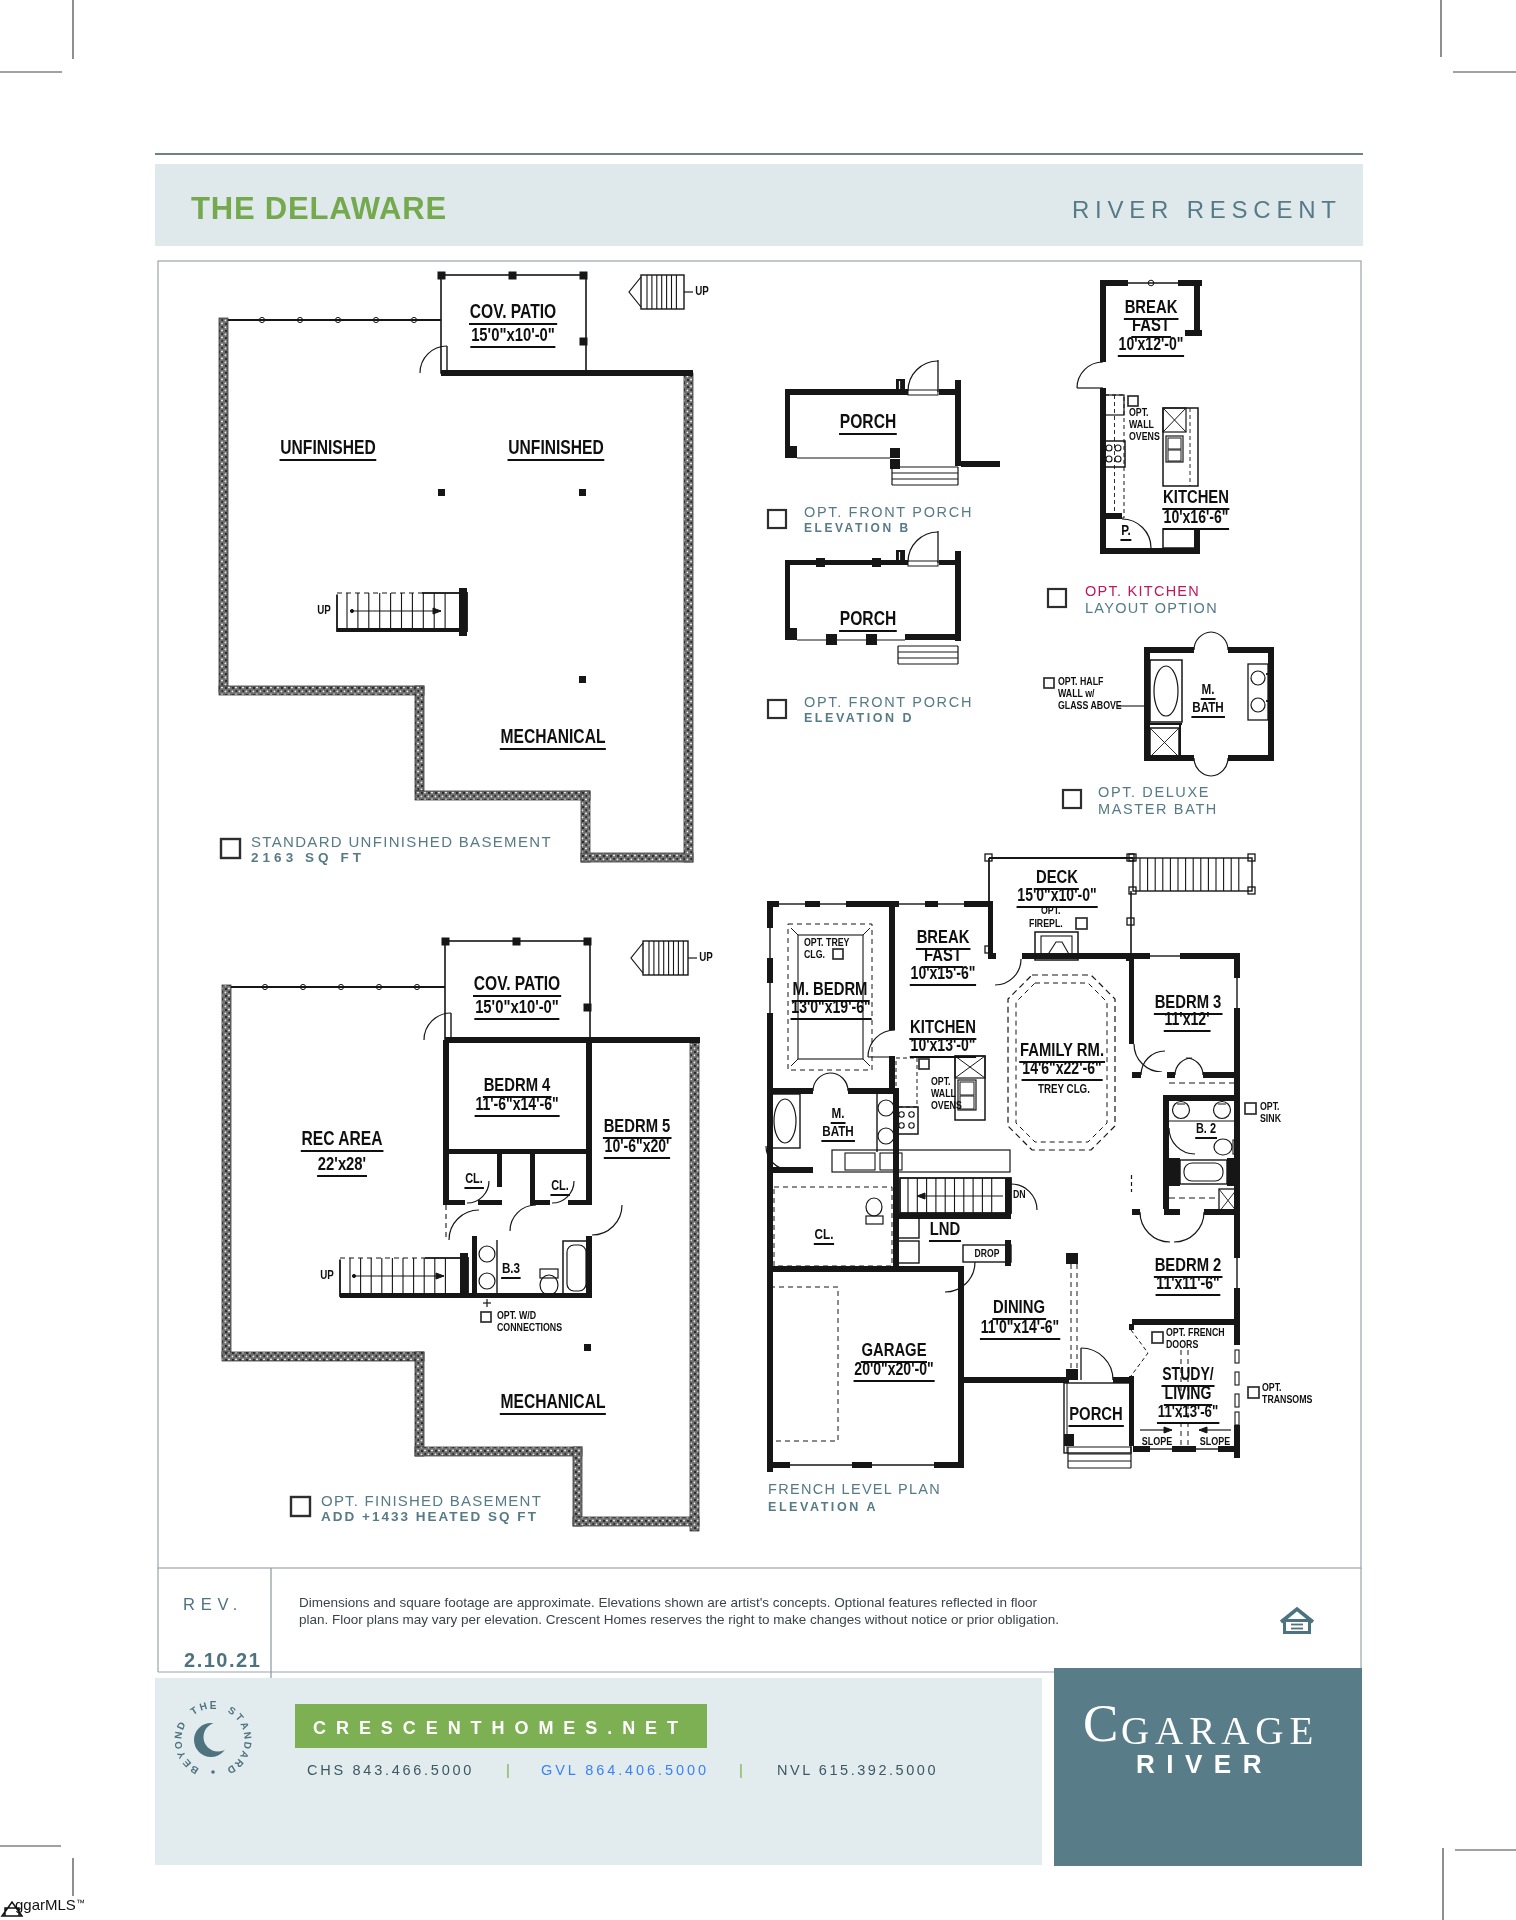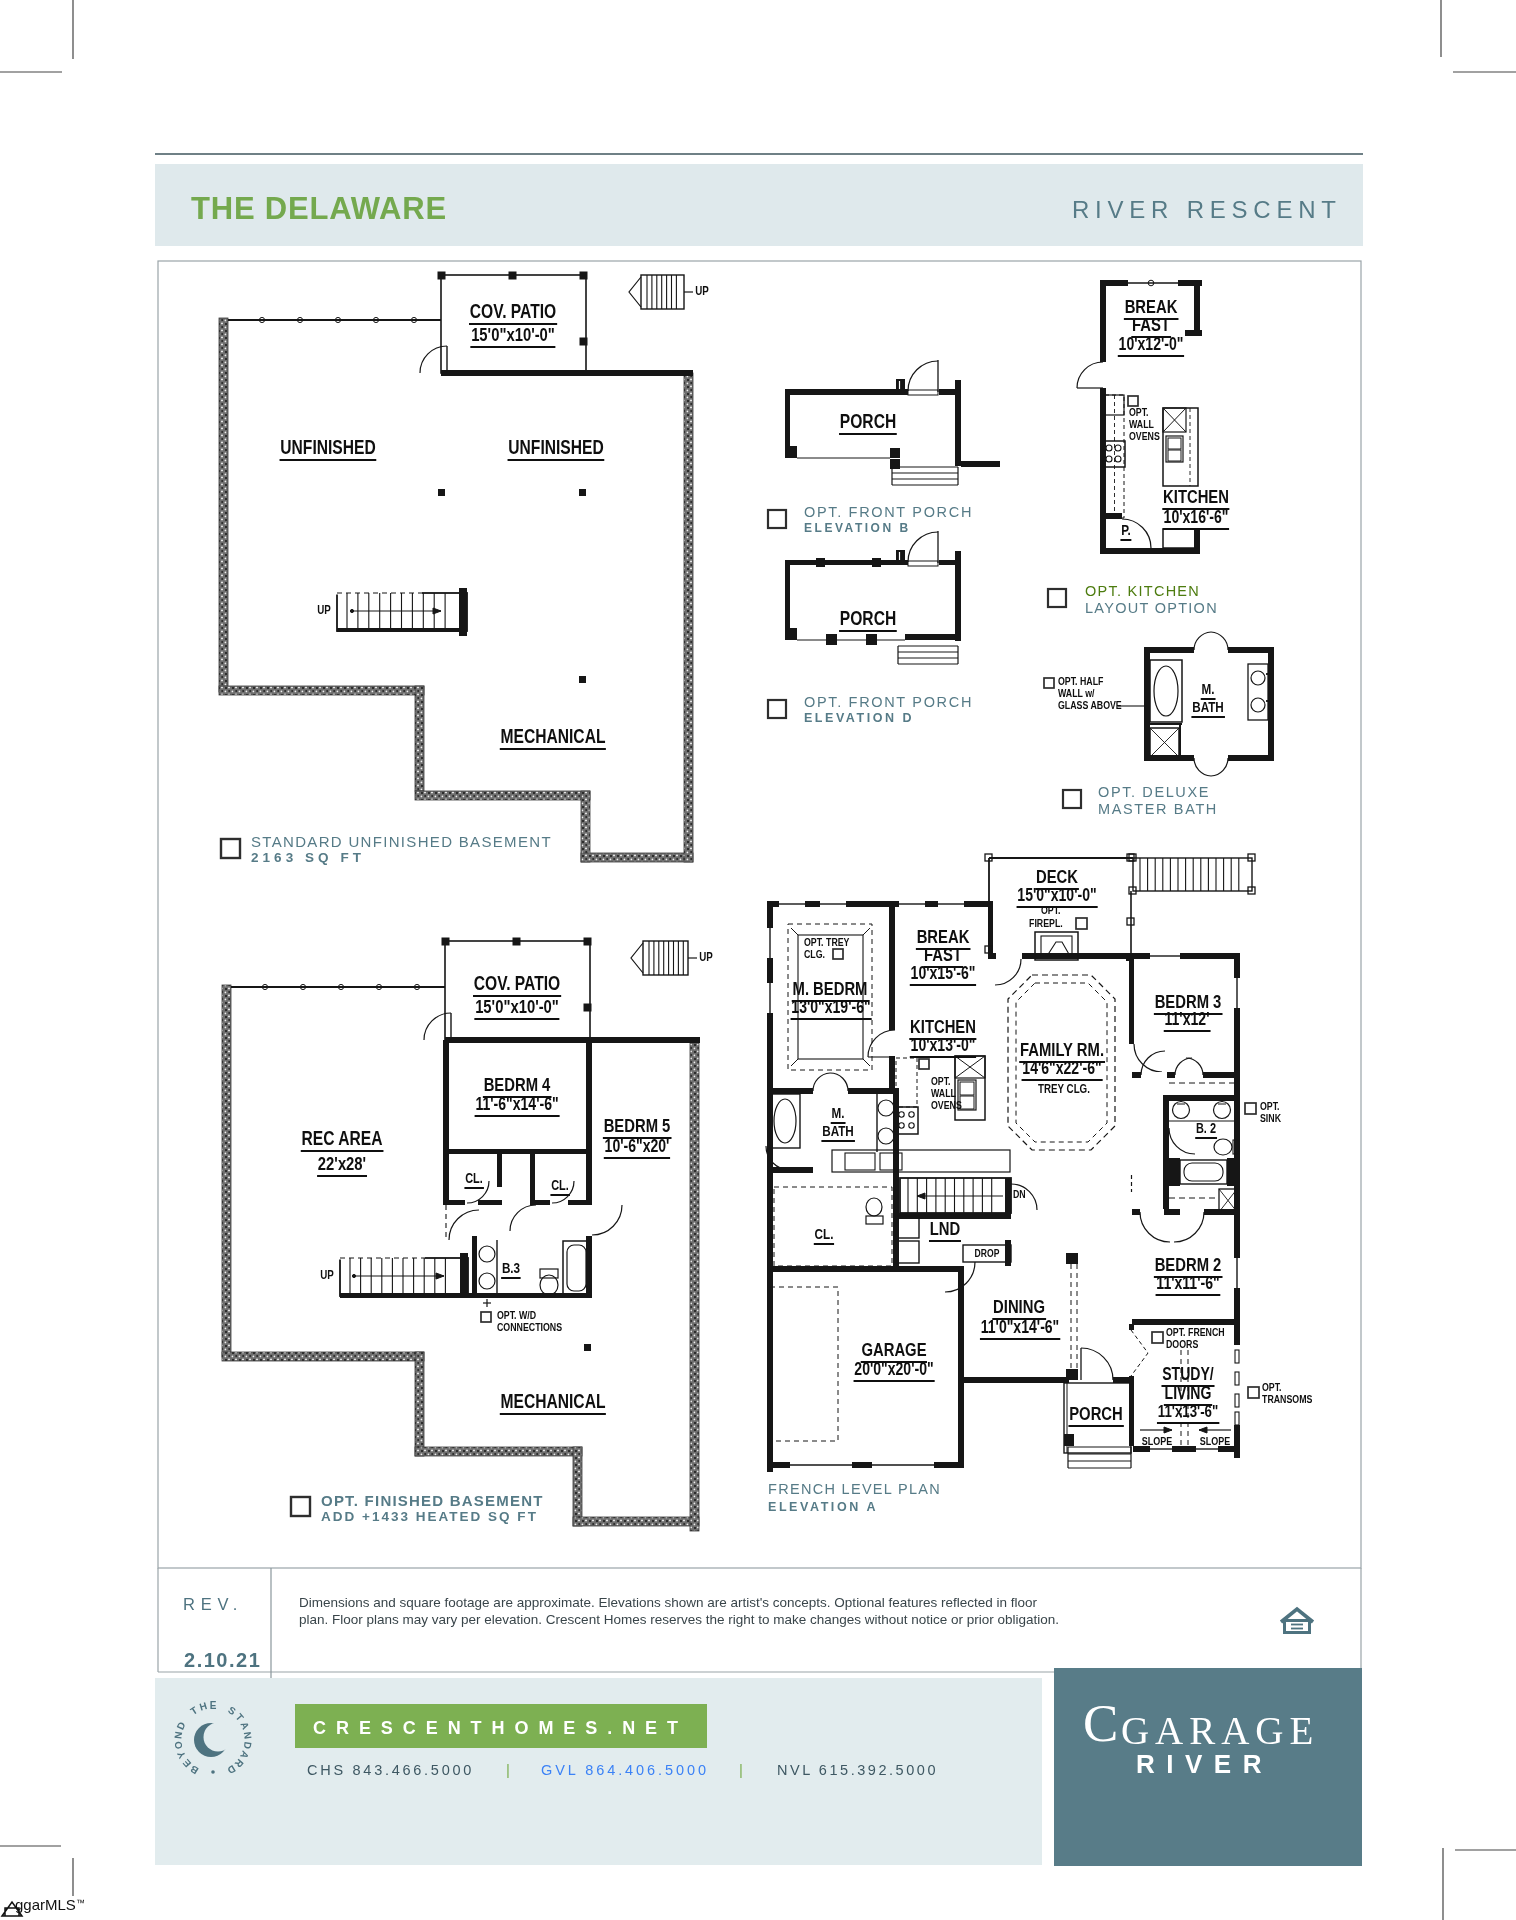--- a/index.html
+++ b/index.html
@@ -464,21 +464,21 @@
 <div style="position:absolute;left:804px;top:711.7px;font-size:12.5px;font-weight:bold;letter-spacing:2.53px;color:#567b87;white-space:nowrap;line-height:1">ELEVATION D</div>
 <div style="position:absolute;left:1129px;top:406.9px;font-size:11px;font-weight:bold;letter-spacing:0.0px;color:#0f0f0f;white-space:nowrap;line-height:1;transform:scaleX(0.8);transform-origin:left top">OPT.</div>
 <div style="position:absolute;left:1129px;top:418.9px;font-size:11px;font-weight:bold;letter-spacing:0.0px;color:#0f0f0f;white-space:nowrap;line-height:1;transform:scaleX(0.8);transform-origin:left top">WALL</div>
 <div style="position:absolute;left:1129px;top:430.9px;font-size:11px;font-weight:bold;letter-spacing:0.0px;color:#0f0f0f;white-space:nowrap;line-height:1;transform:scaleX(0.8);transform-origin:left top">OVENS</div>
 <div style="position:absolute;left:1151px;top:297.1px;font-size:19px;font-weight:bold;letter-spacing:0.0px;color:#0f0f0f;white-space:nowrap;line-height:1;transform:translateX(-50%) scaleX(0.78);transform-origin:center top"><span style="border-bottom:2px solid #0f0f0f;padding:0 1px 1px">BREAK</span></div>
 <div style="position:absolute;left:1151px;top:315.1px;font-size:19px;font-weight:bold;letter-spacing:0.0px;color:#0f0f0f;white-space:nowrap;line-height:1;transform:translateX(-50%) scaleX(0.78);transform-origin:center top"><span style="border-bottom:2px solid #0f0f0f;padding:0 1px 1px">FAST</span></div>
 <div style="position:absolute;left:1151px;top:335.2px;font-size:18px;font-weight:bold;letter-spacing:0.0px;color:#0f0f0f;white-space:nowrap;line-height:1;transform:translateX(-50%) scaleX(0.78);transform-origin:center top"><span style="border-bottom:2px solid #0f0f0f;padding:0 1px 1px">10'x12'-0"</span></div>
 <div style="position:absolute;left:1196px;top:487.1px;font-size:19px;font-weight:bold;letter-spacing:0.0px;color:#0f0f0f;white-space:nowrap;line-height:1;transform:translateX(-50%) scaleX(0.78);transform-origin:center top"><span style="border-bottom:2px solid #0f0f0f;padding:0 1px 1px">KITCHEN</span></div>
 <div style="position:absolute;left:1196px;top:508.2px;font-size:18px;font-weight:bold;letter-spacing:0.0px;color:#0f0f0f;white-space:nowrap;line-height:1;transform:translateX(-50%) scaleX(0.78);transform-origin:center top"><span style="border-bottom:2px solid #0f0f0f;padding:0 1px 1px">10'x16'-6"</span></div>
 <div style="position:absolute;left:1126px;top:521.5px;font-size:15px;font-weight:bold;letter-spacing:0.0px;color:#0f0f0f;white-space:nowrap;line-height:1;transform:translateX(-50%) scaleX(0.78);transform-origin:center top"><span style="border-bottom:2px solid #0f0f0f;padding:0 1px 1px">P.</span></div>
-<div style="position:absolute;left:1085px;top:583.5px;font-size:14.5px;font-weight:normal;letter-spacing:1.26px;color:#4d7c0f;white-space:nowrap;line-height:1">OPT. KITCHEN</div>
+<div style="position:absolute;left:1085px;top:583.5px;font-size:14.5px;font-weight:normal;letter-spacing:1.26px;color:#be185d;white-space:nowrap;line-height:1">OPT. KITCHEN</div>
 <div style="position:absolute;left:1085px;top:600.5px;font-size:14.5px;font-weight:normal;letter-spacing:1.28px;color:#567b87;white-space:nowrap;line-height:1">LAYOUT OPTION</div>
 <div style="position:absolute;left:1058px;top:675.9px;font-size:11px;font-weight:bold;letter-spacing:0.0px;color:#0f0f0f;white-space:nowrap;line-height:1;transform:scaleX(0.8);transform-origin:left top">OPT. HALF</div>
 <div style="position:absolute;left:1058px;top:687.9px;font-size:11px;font-weight:bold;letter-spacing:0.0px;color:#0f0f0f;white-space:nowrap;line-height:1;transform:scaleX(0.8);transform-origin:left top">WALL w/</div>
 <div style="position:absolute;left:1058px;top:699.9px;font-size:11px;font-weight:bold;letter-spacing:0.0px;color:#0f0f0f;white-space:nowrap;line-height:1;transform:scaleX(0.8);transform-origin:left top">GLASS ABOVE</div>
 <div style="position:absolute;left:1208px;top:680.5px;font-size:15px;font-weight:bold;letter-spacing:0.0px;color:#0f0f0f;white-space:nowrap;line-height:1;transform:translateX(-50%) scaleX(0.78);transform-origin:center top"><span style="border-bottom:2px solid #0f0f0f;padding:0 1px 1px">M.</span></div>
 <div style="position:absolute;left:1208px;top:698.5px;font-size:15px;font-weight:bold;letter-spacing:0.0px;color:#0f0f0f;white-space:nowrap;line-height:1;transform:translateX(-50%) scaleX(0.78);transform-origin:center top"><span style="border-bottom:2px solid #0f0f0f;padding:0 1px 1px">BATH</span></div>
 <div style="position:absolute;left:1098px;top:784.5px;font-size:14.5px;font-weight:normal;letter-spacing:1.61px;color:#567b87;white-space:nowrap;line-height:1">OPT. DELUXE</div>
 <div style="position:absolute;left:1098px;top:801.5px;font-size:14.5px;font-weight:normal;letter-spacing:1.63px;color:#567b87;white-space:nowrap;line-height:1">MASTER BATH</div>
 <div style="position:absolute;left:706px;top:950.7px;font-size:12.5px;font-weight:bold;letter-spacing:0.0px;color:#0f0f0f;white-space:nowrap;line-height:1;transform:translateX(-50%) scaleX(0.78);transform-origin:center top">UP</div>
 <div style="position:absolute;left:327px;top:1268.7px;font-size:12.5px;font-weight:bold;letter-spacing:0.0px;color:#0f0f0f;white-space:nowrap;line-height:1;transform:translateX(-50%) scaleX(0.78);transform-origin:center top">UP</div>
@@ -489,21 +489,21 @@
 <div style="position:absolute;left:511px;top:1259.5px;font-size:15px;font-weight:bold;letter-spacing:0.0px;color:#0f0f0f;white-space:nowrap;line-height:1;transform:translateX(-50%) scaleX(0.78);transform-origin:center top"><span style="border-bottom:2px solid #0f0f0f;padding:0 1px 1px">B.3</span></div>
 <div style="position:absolute;left:342px;top:1128.0px;font-size:20px;font-weight:bold;letter-spacing:0.0px;color:#0f0f0f;white-space:nowrap;line-height:1;transform:translateX(-50%) scaleX(0.78);transform-origin:center top"><span style="border-bottom:2px solid #0f0f0f;padding:0 1px 1px">REC AREA</span></div>
 <div style="position:absolute;left:342px;top:1154.1px;font-size:19px;font-weight:bold;letter-spacing:0.0px;color:#0f0f0f;white-space:nowrap;line-height:1;transform:translateX(-50%) scaleX(0.78);transform-origin:center top"><span style="border-bottom:2px solid #0f0f0f;padding:0 1px 1px">22'x28'</span></div>
 <div style="position:absolute;left:517px;top:1075.1px;font-size:19px;font-weight:bold;letter-spacing:0.0px;color:#0f0f0f;white-space:nowrap;line-height:1;transform:translateX(-50%) scaleX(0.78);transform-origin:center top"><span style="border-bottom:2px solid #0f0f0f;padding:0 1px 1px">BEDRM 4</span></div>
 <div style="position:absolute;left:517px;top:1095.2px;font-size:18px;font-weight:bold;letter-spacing:0.0px;color:#0f0f0f;white-space:nowrap;line-height:1;transform:translateX(-50%) scaleX(0.78);transform-origin:center top"><span style="border-bottom:2px solid #0f0f0f;padding:0 1px 1px">11'-6"x14'-6"</span></div>
 <div style="position:absolute;left:637px;top:1116.1px;font-size:19px;font-weight:bold;letter-spacing:0.0px;color:#0f0f0f;white-space:nowrap;line-height:1;transform:translateX(-50%) scaleX(0.78);transform-origin:center top"><span style="border-bottom:2px solid #0f0f0f;padding:0 1px 1px">BEDRM 5</span></div>
 <div style="position:absolute;left:637px;top:1137.2px;font-size:18px;font-weight:bold;letter-spacing:0.0px;color:#0f0f0f;white-space:nowrap;line-height:1;transform:translateX(-50%) scaleX(0.78);transform-origin:center top"><span style="border-bottom:2px solid #0f0f0f;padding:0 1px 1px">10'-6"x20'</span></div>
 <div style="position:absolute;left:474px;top:1170.6px;font-size:14px;font-weight:bold;letter-spacing:0.0px;color:#0f0f0f;white-space:nowrap;line-height:1;transform:translateX(-50%) scaleX(0.78);transform-origin:center top"><span style="border-bottom:2px solid #0f0f0f;padding:0 1px 1px">CL.</span></div>
 <div style="position:absolute;left:560px;top:1177.6px;font-size:14px;font-weight:bold;letter-spacing:0.0px;color:#0f0f0f;white-space:nowrap;line-height:1;transform:translateX(-50%) scaleX(0.78);transform-origin:center top"><span style="border-bottom:2px solid #0f0f0f;padding:0 1px 1px">CL.</span></div>
 <div style="position:absolute;left:553px;top:1391.0px;font-size:20px;font-weight:bold;letter-spacing:0.0px;color:#0f0f0f;white-space:nowrap;line-height:1;transform:translateX(-50%) scaleX(0.78);transform-origin:center top"><span style="border-bottom:2px solid #0f0f0f;padding:0 1px 1px">MECHANICAL</span></div>
-<div style="position:absolute;left:321px;top:1492.5px;font-size:15px;font-weight:bold;letter-spacing:1.22px;color:#567b87;white-space:nowrap;line-height:1">OPT. FINISHED BASEMENT</div>
+<div style="position:absolute;left:321px;top:1492.5px;font-size:15px;font-weight:normal;letter-spacing:1.22px;color:#567b87;white-space:nowrap;line-height:1">OPT. FINISHED BASEMENT</div>
 <div style="position:absolute;left:321px;top:1509.6px;font-size:13.5px;font-weight:bold;letter-spacing:2.01px;color:#567b87;white-space:nowrap;line-height:1">ADD +1433 HEATED SQ FT</div>
 <div style="position:absolute;left:1057px;top:867.1px;font-size:19px;font-weight:bold;letter-spacing:0.0px;color:#0f0f0f;white-space:nowrap;line-height:1;transform:translateX(-50%) scaleX(0.78);transform-origin:center top"><span style="border-bottom:2px solid #0f0f0f;padding:0 1px 1px">DECK</span></div>
 <div style="position:absolute;left:1057px;top:886.2px;font-size:18px;font-weight:bold;letter-spacing:0.0px;color:#0f0f0f;white-space:nowrap;line-height:1;transform:translateX(-50%) scaleX(0.78);transform-origin:center top"><span style="border-bottom:2px solid #0f0f0f;padding:0 1px 1px">15'0"x10'-0"</span></div>
 <div style="position:absolute;left:1041px;top:904.9px;font-size:11px;font-weight:bold;letter-spacing:0.0px;color:#0f0f0f;white-space:nowrap;line-height:1;transform:scaleX(0.8);transform-origin:left top">OPT.</div>
 <div style="position:absolute;left:1029px;top:917.9px;font-size:11px;font-weight:bold;letter-spacing:0.0px;color:#0f0f0f;white-space:nowrap;line-height:1;transform:scaleX(0.8);transform-origin:left top">FIREPL.</div>
 <div style="position:absolute;left:804px;top:936.9px;font-size:11px;font-weight:bold;letter-spacing:0.0px;color:#0f0f0f;white-space:nowrap;line-height:1;transform:scaleX(0.8);transform-origin:left top">OPT. TREY</div>
 <div style="position:absolute;left:804px;top:948.9px;font-size:11px;font-weight:bold;letter-spacing:0.0px;color:#0f0f0f;white-space:nowrap;line-height:1;transform:scaleX(0.8);transform-origin:left top">CLG.</div>
 <div style="position:absolute;left:830px;top:979.1px;font-size:19px;font-weight:bold;letter-spacing:0.0px;color:#0f0f0f;white-space:nowrap;line-height:1;transform:translateX(-50%) scaleX(0.78);transform-origin:center top"><span style="border-bottom:2px solid #0f0f0f;padding:0 1px 1px">M. BEDRM</span></div>
 <div style="position:absolute;left:831px;top:998.2px;font-size:18px;font-weight:bold;letter-spacing:0.0px;color:#0f0f0f;white-space:nowrap;line-height:1;transform:translateX(-50%) scaleX(0.78);transform-origin:center top"><span style="border-bottom:2px solid #0f0f0f;padding:0 1px 1px">13'0"x19'-6"</span></div>
 <div style="position:absolute;left:943px;top:927.1px;font-size:19px;font-weight:bold;letter-spacing:0.0px;color:#0f0f0f;white-space:nowrap;line-height:1;transform:translateX(-50%) scaleX(0.78);transform-origin:center top"><span style="border-bottom:2px solid #0f0f0f;padding:0 1px 1px">BREAK</span></div>

